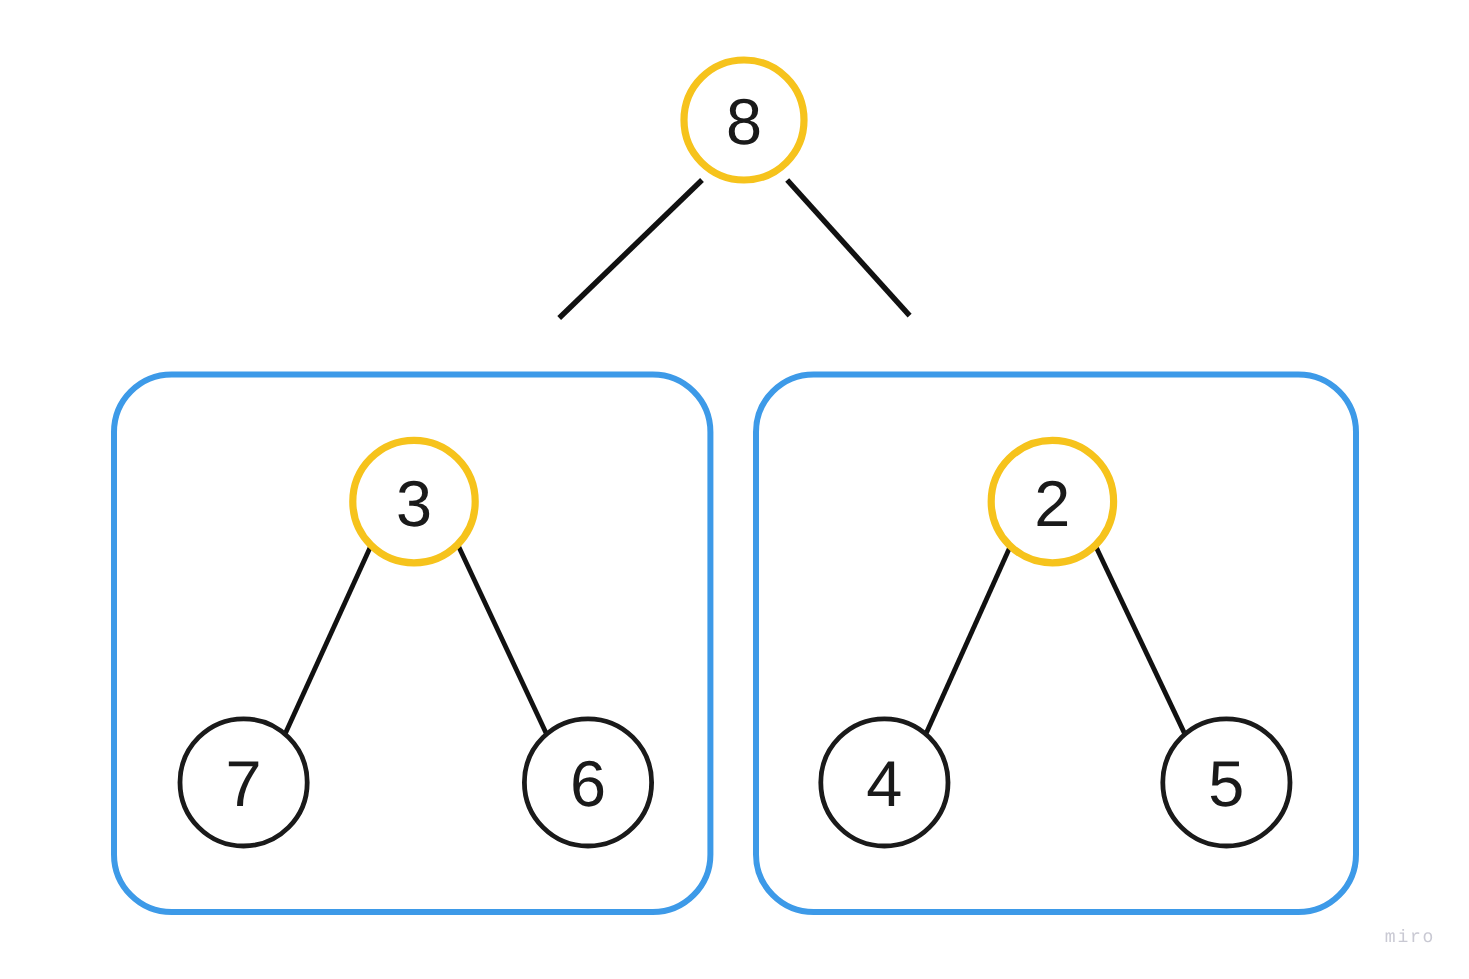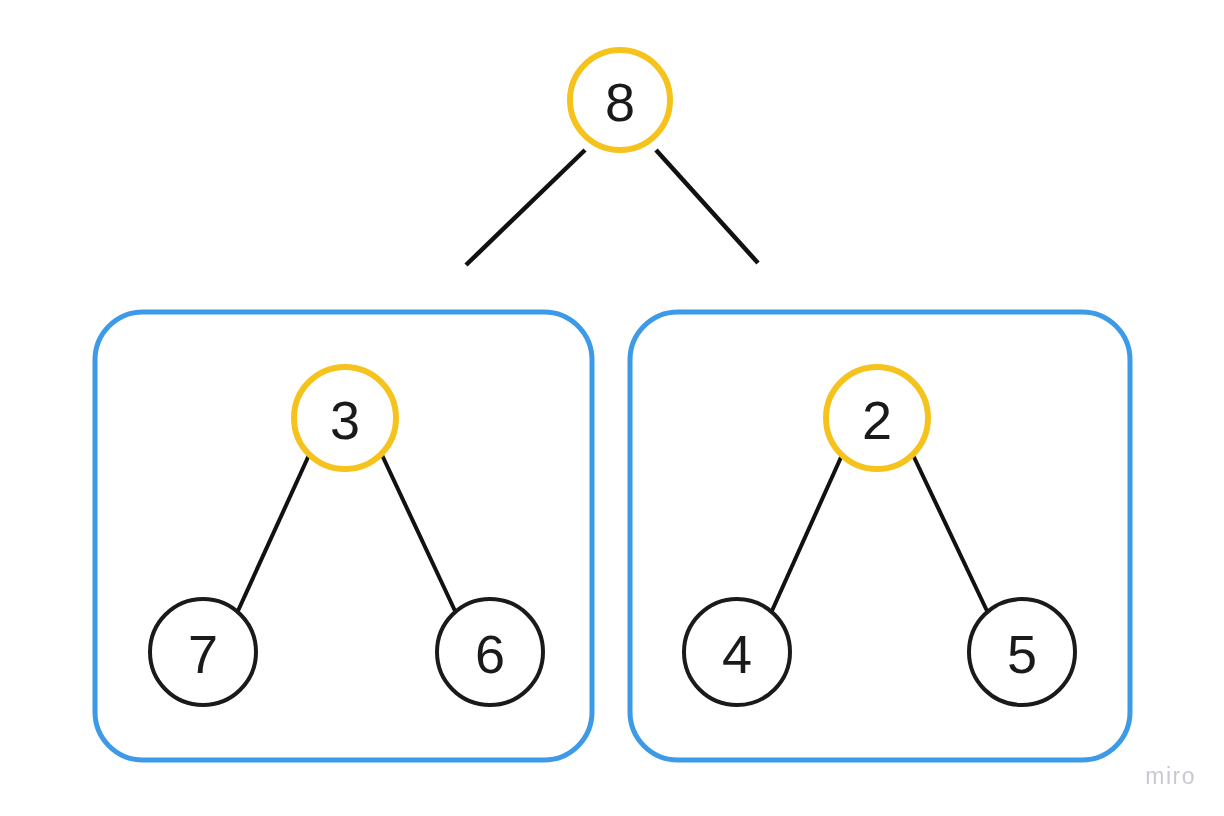--- a/index.html
+++ b/index.html
@@ -30,22 +30,22 @@
     font-family: "Liberation Sans", sans-serif;
     font-size: 54px;
     fill: #1a1a1a;
     text-anchor: middle;
     dominant-baseline: central;
   }
   .watermark {
     position: absolute;
     right: 28px;
     bottom: 26px;
-    font-family: Liberation Sans, sans-serif;
-    font-size: 23px;
+    font-family: Liberation Mono, monospace;
+    font-size: 15px;
     letter-spacing: 1.5px;
     color: #c9c9d3;
     user-select: none;
   }
 </style>
 </head>
 <body>
 
 <div id="canvas">
 

